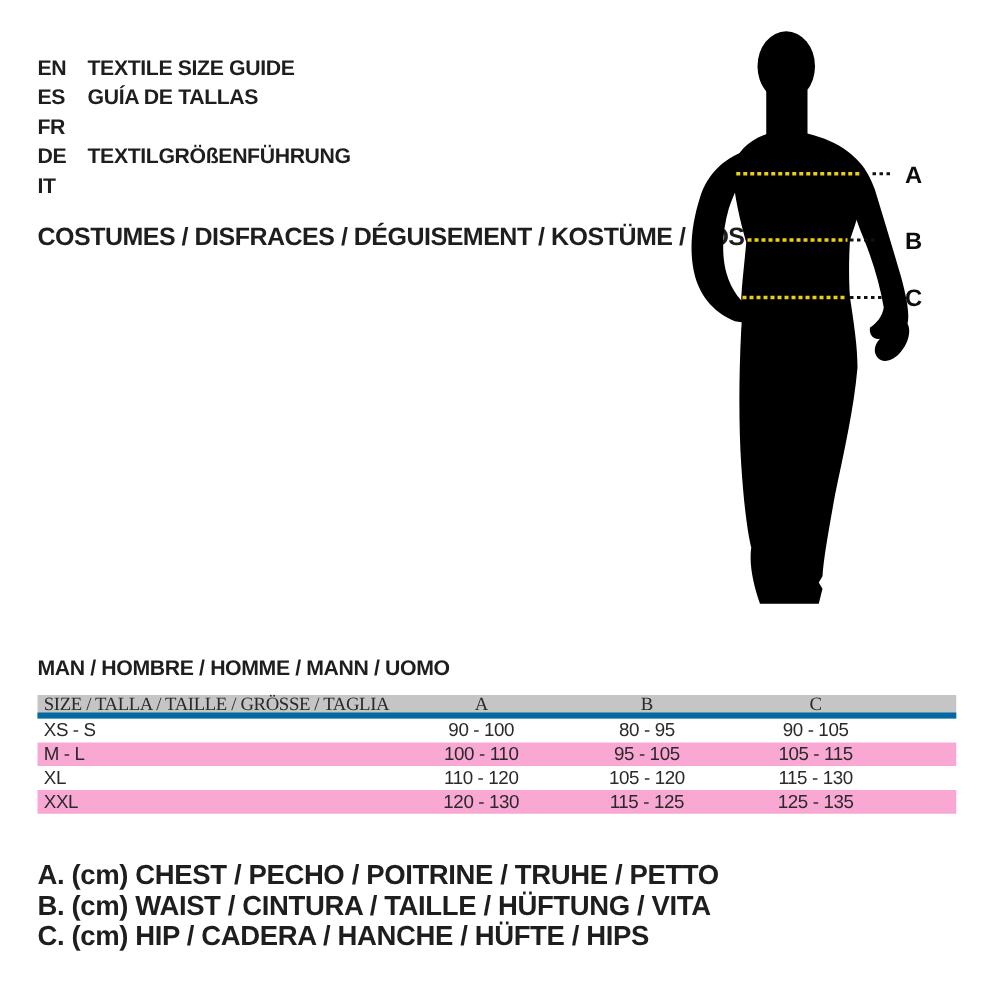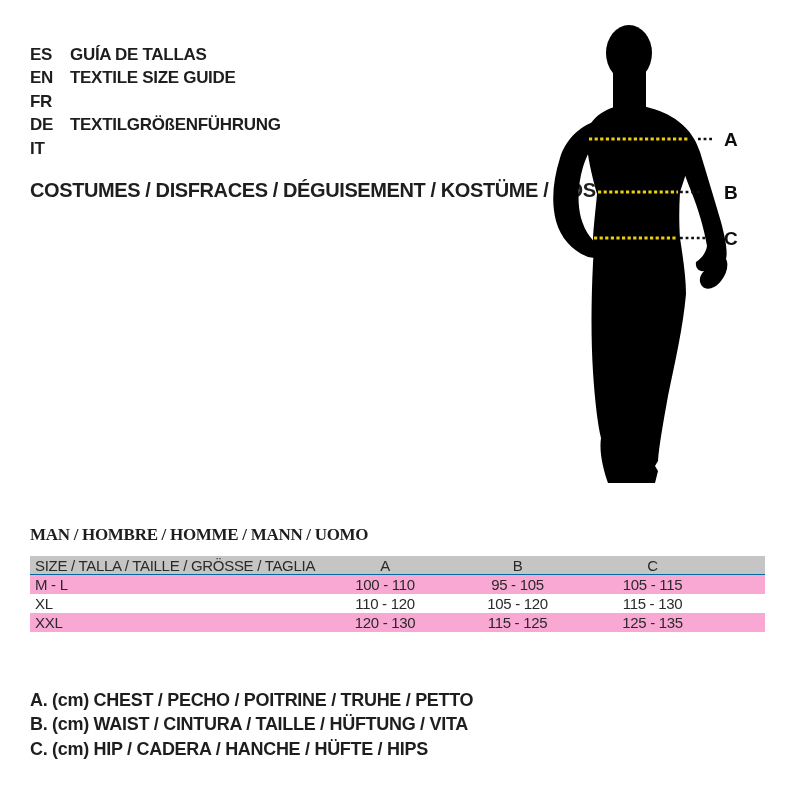--- a/index.html
+++ b/index.html
@@ -14,49 +14,49 @@
   .lang-code{width:40px;flex:0 0 40px;}
   
   .category-title{position:absolute;left:30px;top:179px;
     font-size:20px;font-weight:700;letter-spacing:-0.4px;white-space:nowrap;}
   
   .figure{position:absolute;left:540px;top:8px;width:260px;height:500px;}
   .figure text{font-family:"Liberation Sans","DejaVu Sans",sans-serif;
     font-size:19px;font-weight:700;fill:#0d0d0d;}
   
   .section-title{position:absolute;left:30px;top:525px;
-    font-size:17px;font-weight:700;letter-spacing:-0.3px;white-space:nowrap;font-family:Liberation Serif, serif;}
+    font-size:17px;font-weight:700;letter-spacing:-0.3px;white-space:nowrap;}
   
   .size-table{position:absolute;left:30px;top:556px;width:735px;font-size:15px;}
   .t-row{display:grid;grid-template-columns:290px 130px 135px 135px 1fr;
     height:19px;align-items:center;}
   .t-row.white{background:#ffffff;}
   .t-row.alt{background:#f9a8d4;}
-  .t-header{background:#c5c5c5;border-bottom:1px solid #0369a1;box-sizing:border-box;}
+  .t-header{background:#c5c5c5;border-bottom:5px solid #0369a1;box-sizing:border-box;font-family:Liberation Serif, serif;}
   .t-cell{white-space:nowrap;letter-spacing:-0.3px;color:#2a2a2a;}
   .t-cell.label{padding-left:5px;text-align:left;}
   .t-cell.num{text-align:center;}
   
   .legend{position:absolute;left:30px;top:688px;}
   .legend-line{height:24.5px;display:flex;align-items:center;
-    font-size:18px;font-weight:700;letter-spacing:-0.3px;white-space:nowrap;}
+    font-size:22px;font-weight:700;letter-spacing:-0.3px;white-space:nowrap;}
 </style>
 </head>
 <body>
 
 <div class="canvas">
 
   <div class="lang-list">
     <div class="lang-row">
+      <span class="lang-code">EN</span>
+      <span class="lang-label">TEXTILE SIZE GUIDE</span>
+    </div>
+    <div class="lang-row">
       <span class="lang-code">ES</span>
       <span class="lang-label">GUÍA DE TALLAS</span>
-    </div>
-    <div class="lang-row">
-      <span class="lang-code">EN</span>
-      <span class="lang-label">TEXTILE SIZE GUIDE</span>
     </div>
     <div class="lang-row">
       <span class="lang-code">FR</span>
     </div>
     <div class="lang-row">
       <span class="lang-code">DE</span>
       <span class="lang-label">TEXTILGRÖßENFÜHRUNG</span>
     </div>
     <div class="lang-row">
       <span class="lang-code">IT</span>
@@ -124,20 +124,27 @@
   <div class="section-title">MAN / HOMBRE / HOMME / MANN / UOMO</div>
 
   <div class="size-table">
     <div class="t-row t-header">
       <div class="t-cell label">SIZE / TALLA / TAILLE / GRÖSSE / TAGLIA</div>
       <div class="t-cell num">A</div>
       <div class="t-cell num">B</div>
       <div class="t-cell num">C</div>
       <div class="t-cell"></div>
     </div>
+    <div class="t-row white">
+      <div class="t-cell label">XS - S</div>
+      <div class="t-cell num">90 - 100</div>
+      <div class="t-cell num">80 - 95</div>
+      <div class="t-cell num">90 - 105</div>
+      <div class="t-cell"></div>
+    </div>
     <div class="t-row alt">
       <div class="t-cell label">M - L</div>
       <div class="t-cell num">100 - 110</div>
       <div class="t-cell num">95 - 105</div>
       <div class="t-cell num">105 - 115</div>
       <div class="t-cell"></div>
     </div>
     <div class="t-row white">
       <div class="t-cell label">XL</div>
       <div class="t-cell num">110 - 120</div>

